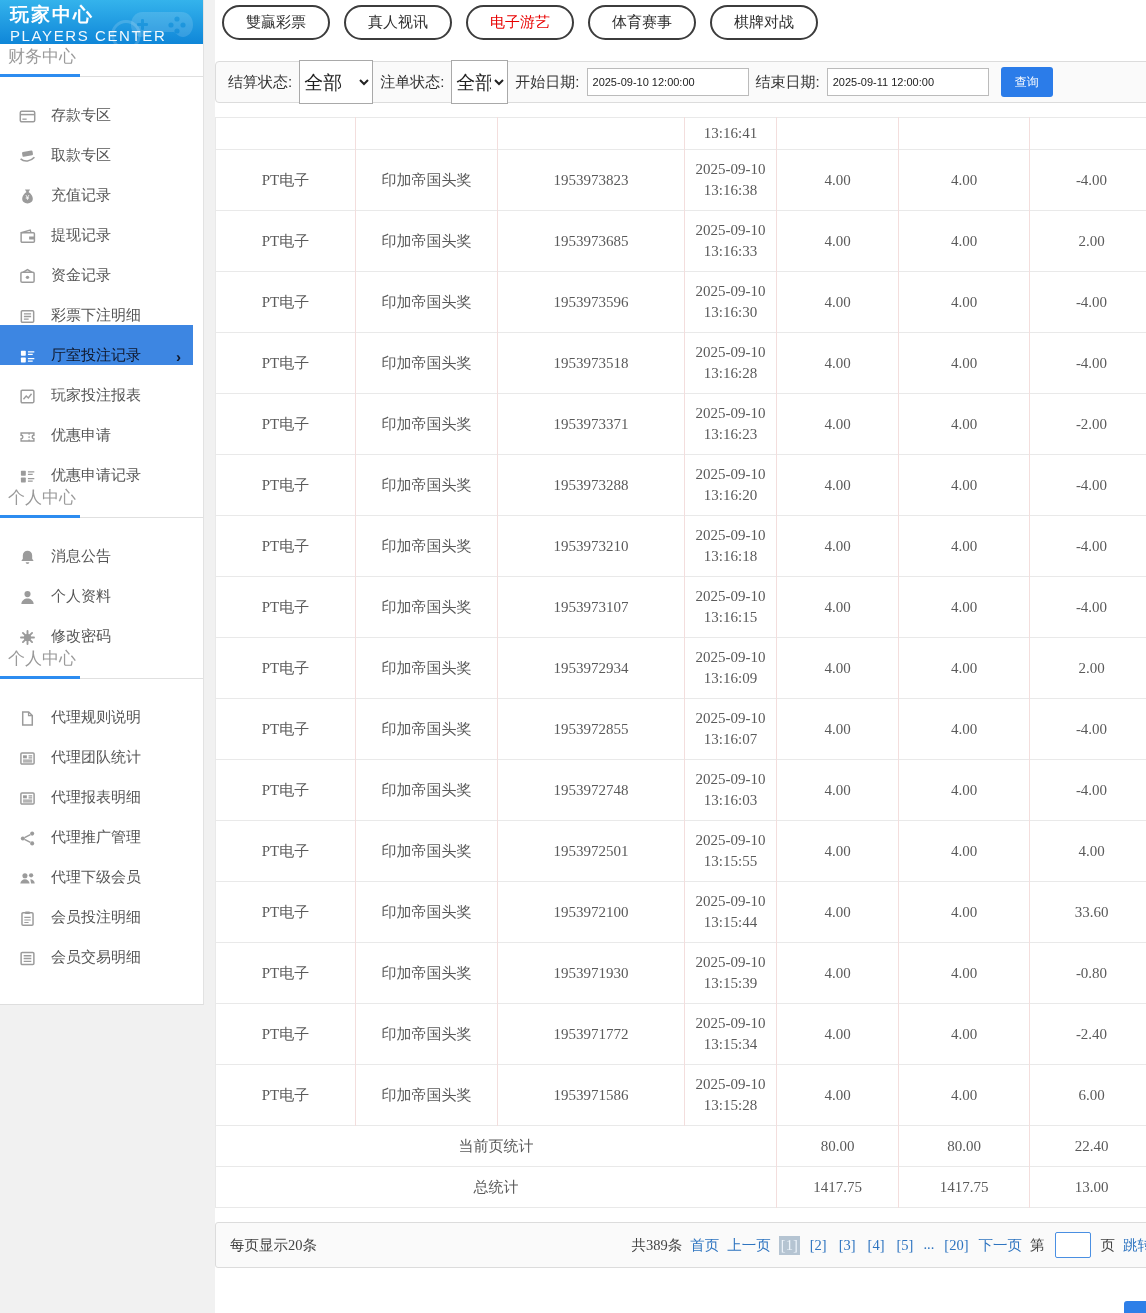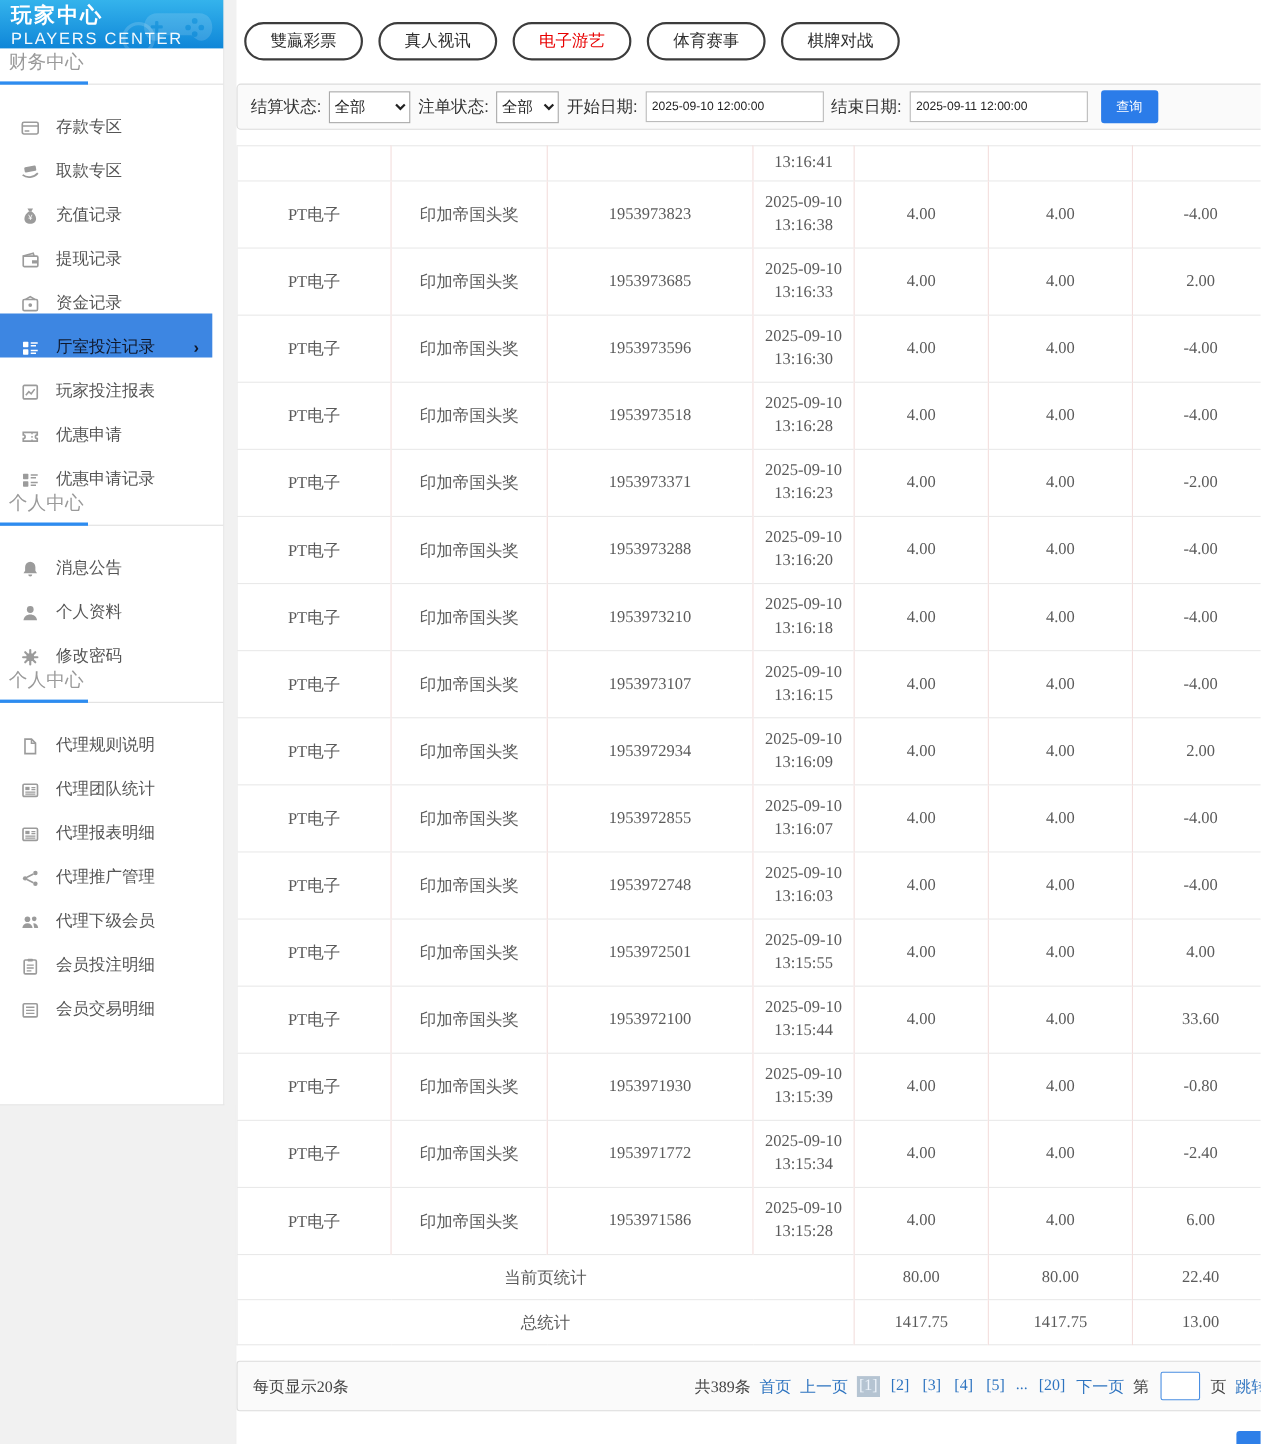--- a/index.html
+++ b/index.html
@@ -23,29 +23,29 @@
   .items{margin-top:8px}
   .item{display:flex;align-items:flex-end;height:40px;padding-left:19px;gap:15px;font-size:15px;
         color:#555;margin-right:10px;cursor:pointer}
   .item.active{background:#3d86e2;color:#0f172a}
   .icon{width:17px;height:17px;color:#9b9b9b;display:inline-flex;flex:0 0 17px}
   .icon svg{width:100%;height:100%}
   .item.active .icon{color:#fff}
   .chev{margin-left:auto;margin-right:12px;font-size:15px;font-weight:bold}
   
   .main{position:absolute;left:215px;top:0;width:931px;height:100%;z-index:2}
-  .tabs{display:flex;gap:14px;padding:20px 0 0 7px}
+  .tabs{display:flex;gap:14px;padding:5px 0 0 7px}
   .pill{height:35px;padding:0 22px;border:2px solid #3c3c3c;border-radius:18px;background:#fff;
         font-size:15px;color:#2e2e2e;display:flex;align-items:center;cursor:pointer;
         font-family:"Liberation Sans",sans-serif}
   .pill.active{color:#e80000}
   .filter-bar{margin-top:21px;width:938px;height:42px;background:#fafafa;border:1px solid #dcdcdc;
               border-radius:4px;box-sizing:border-box;display:flex;align-items:center;
               padding:0 12px;gap:7px;font-size:15px;color:#333}
-  .filter-bar select{height:29px;border:1px solid #a9a9a9;background:#fff;font-size:14px;color:#222;font-family:inherit}
+  .filter-bar select{height:44px;border:1px solid #a9a9a9;background:#fff;font-size:19px;color:#222;font-family:inherit}
   .sel-wide{width:74px}.sel-narrow{width:57px}
   .date-input{width:150px;height:26px;border:1px solid #bbb;font-size:11px;color:#222;
               padding:0 5px;font-family:inherit}
   .search-btn{width:52px;height:30px;background:#2b7ce9;color:#fff;border:none;border-radius:3px;
               font-size:12px;margin-left:5px;cursor:pointer}
   
   .bet-table{margin-top:14px;border-collapse:collapse;table-layout:fixed;width:938px;
              font-family:"Liberation Serif",serif;font-size:15px;color:#5a5a5a;
              border-left:1px solid #e9e9e9;border-top:1px solid #e9e9e9;border-bottom:1px solid #e9e9e9}
   .bet-table td{border-top:1px solid #e9e9e9;border-right:1px solid #f3dedd;text-align:center;
@@ -139,20 +139,29 @@
           <div class="item">
             <span class="icon">
               <svg viewBox="0 0 16 16">
                 <rect x="1.8" y="4" width="12.4" height="9.5" rx="1.2" stroke="currentColor" fill="none" stroke-width="1.4"></rect>
                 <path d="M4 4L8 1.6 12 4" stroke="currentColor" fill="none" stroke-width="1.4"></path>
                 <circle cx="8" cy="8.8" r="1.6" fill="currentColor"></circle>
               </svg>
             </span>
             <span>资金记录</span>
           </div>
+          <div class="item">
+            <span class="icon">
+              <svg viewBox="0 0 16 16">
+                <rect x="2.2" y="2.5" width="11.6" height="11" rx="1" stroke="currentColor" fill="none" stroke-width="1.4"></rect>
+                <path d="M4.6 5.6h6.8M4.6 8h6.8M4.6 10.4h4.5" stroke="currentColor" fill="none" stroke-width="1.2"></path>
+              </svg>
+            </span>
+            <span>彩票下注明细</span>
+          </div>
           <div class="item active">
             <span class="icon">
               <svg viewBox="0 0 16 16" fill="currentColor">
                 <rect x="1.8" y="2.6" width="4.6" height="4.6" rx="0.6"></rect>
                 <path d="M8.4 3.6h6M8.4 6h4.5" stroke="currentColor" stroke-width="1.3"></path>
                 <rect x="1.8" y="9" width="4.6" height="4.6" rx="0.6"></rect>
                 <path d="M8.4 10h6M8.4 12.4h4.5" stroke="currentColor" stroke-width="1.3"></path>
               </svg>
             </span>
             <span>厅室投注记录</span>

